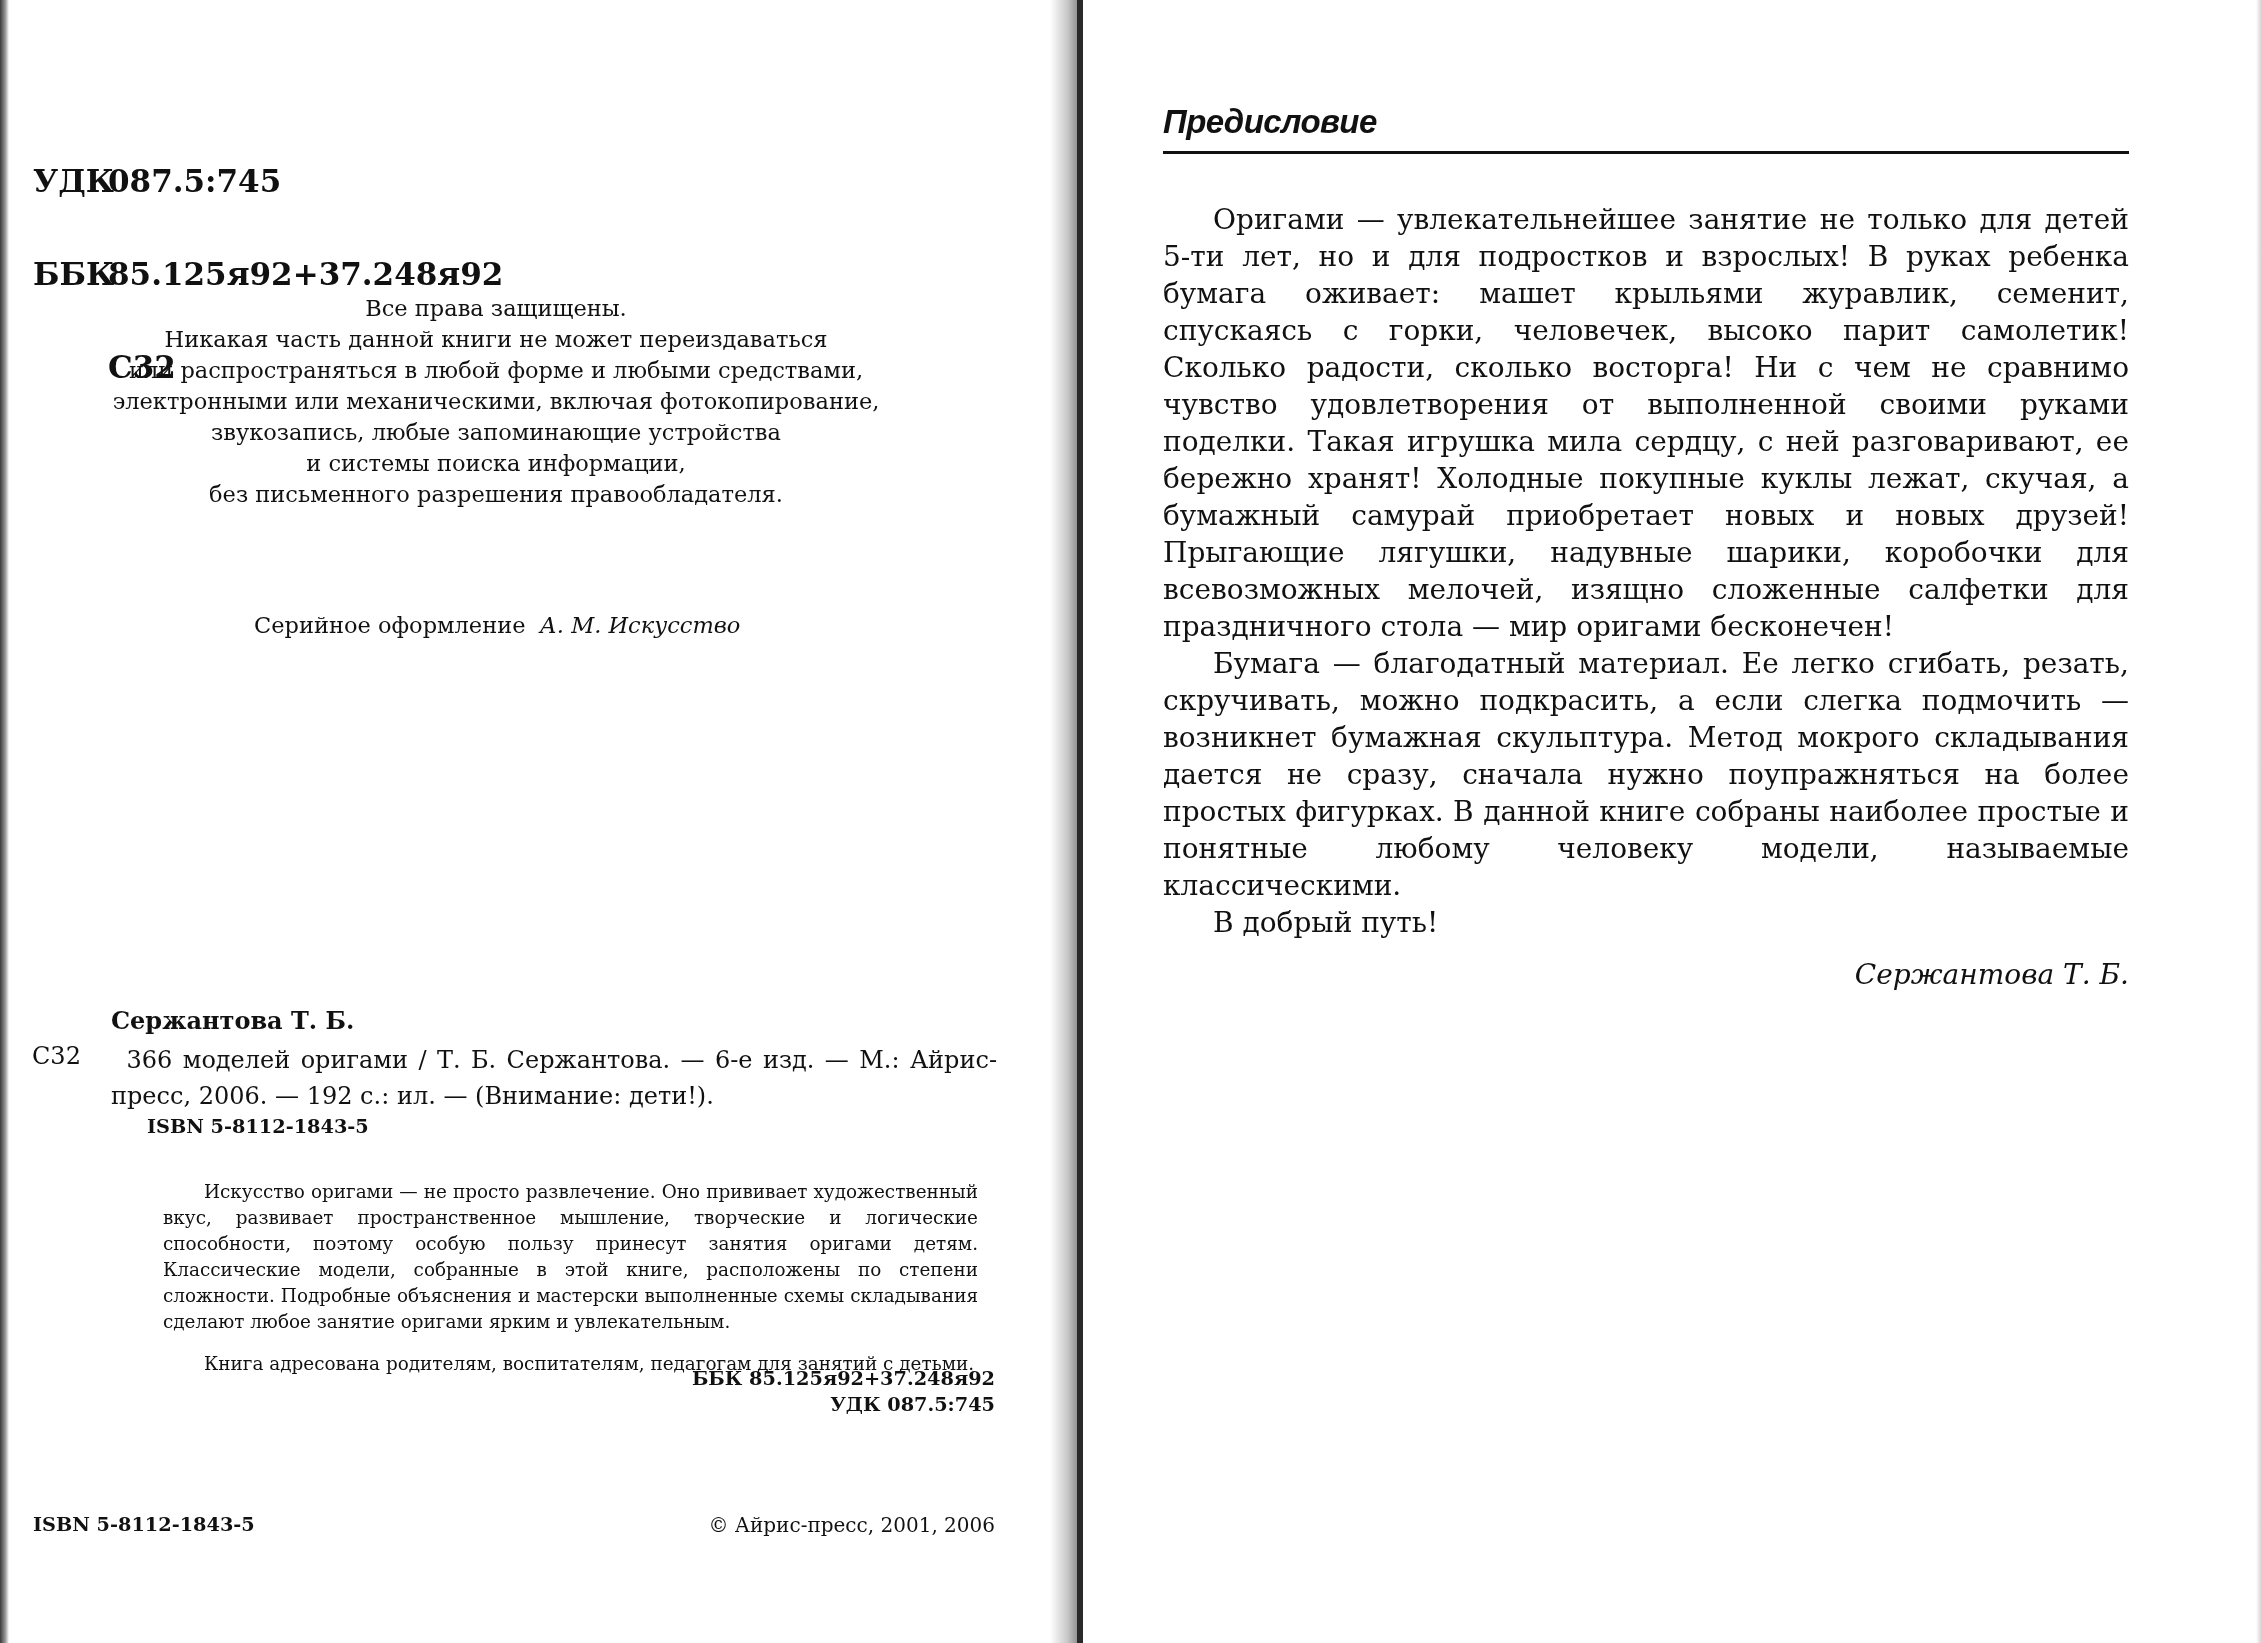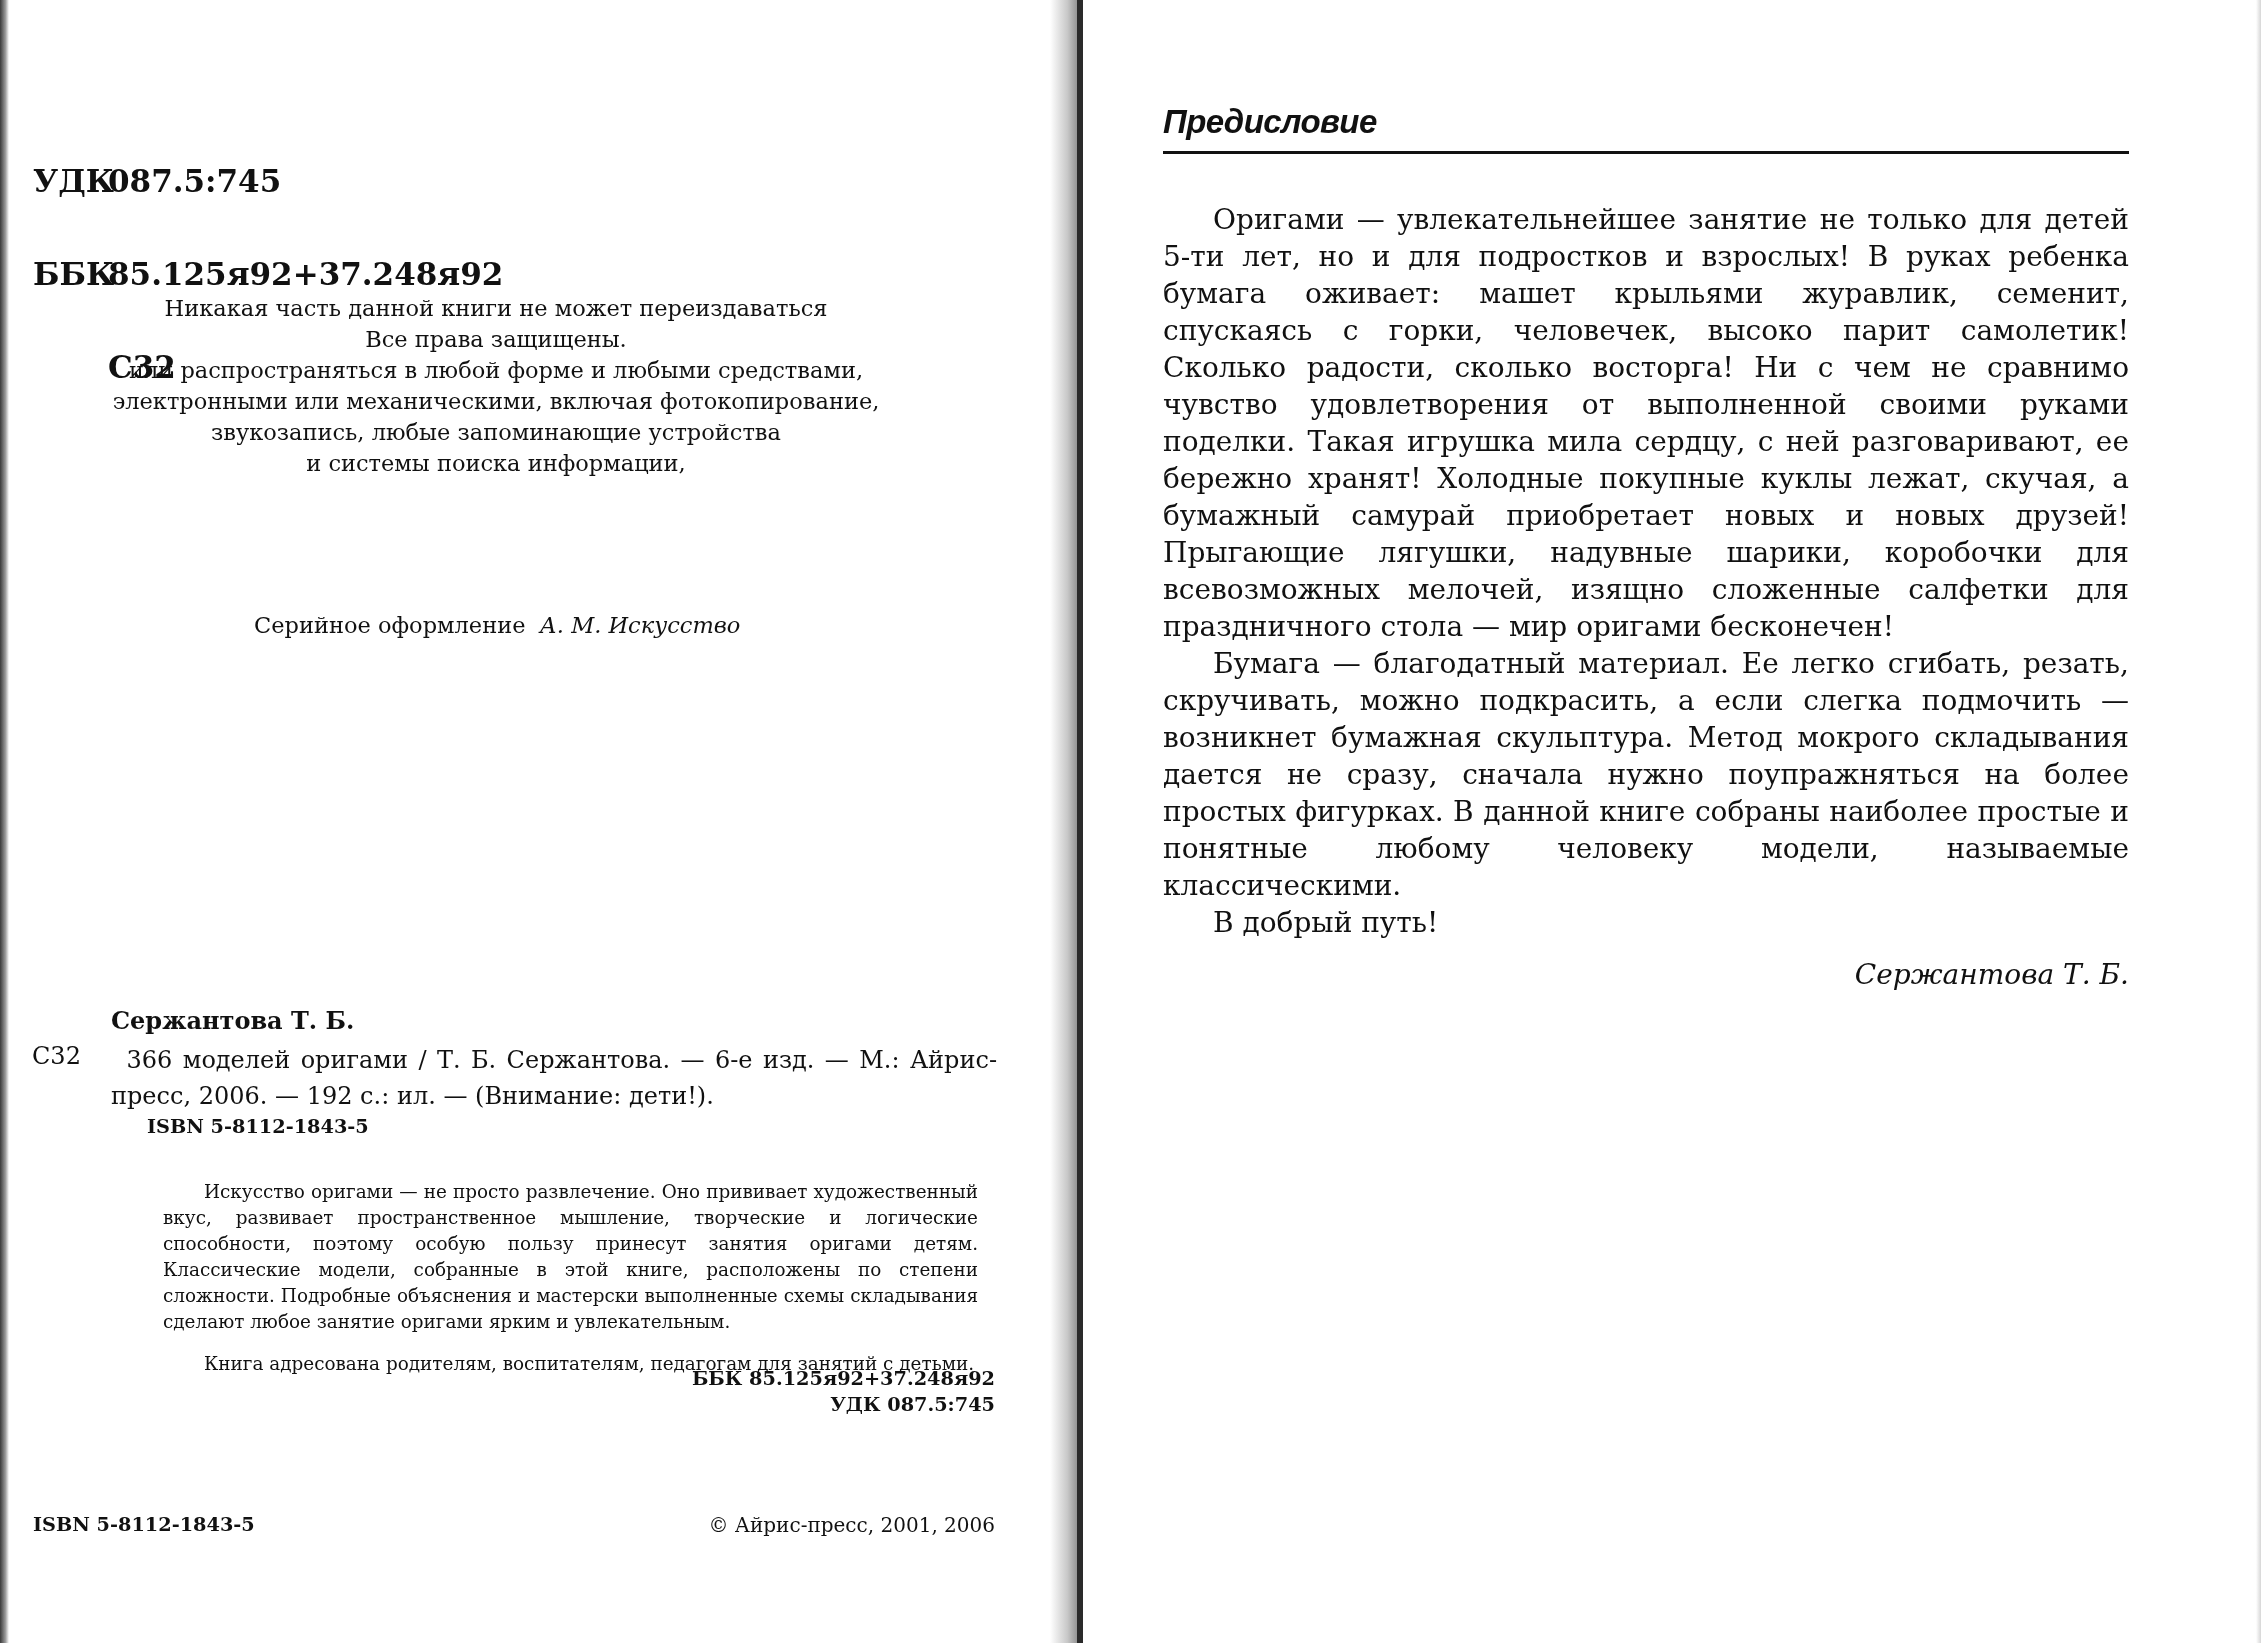--- a/index.html
+++ b/index.html
@@ -62,26 +62,27 @@
     <span class="k">ББК</span>
     <span>85.125я92+37.248я92</span>
   </div>
   <div class="row">
     <span class="k"></span>
     <span>С32</span>
   </div>
 </div>
 
 <div class="abs rights">
+  <div>Все права защищены.</div>
   <div>Никакая часть данной книги не может переиздаваться</div>
-  <div>Все права защищены.</div>
   <div>или распространяться в любой форме и любыми средствами,</div>
   <div>электронными или механическими, включая фотокопирование,</div>
   <div>звукозапись, любые запоминающие устройства</div>
   <div>и системы поиска информации,</div>
+  <div>без письменного разрешения правообладателя.</div>
 </div>
 
 <div class="abs series"><span>Серийное оформление</span>  <i>А. М. Искусство</i></div>
 
 <div class="abs card-author">Сержантова Т. Б.</div>
 <div class="abs card-code">С32</div>
 <div class="abs card-desc"><span class="ind"></span><span>366 моделей оригами / Т. Б. Сержантова. — 6-е изд. — М.: Айрис-пресс, 2006. — 192 с.: ил. — (Внимание: дети!).</span></div>
 <div class="abs isbn-card">ISBN 5-8112-1843-5</div>
 
 <div class="abs abstract">

